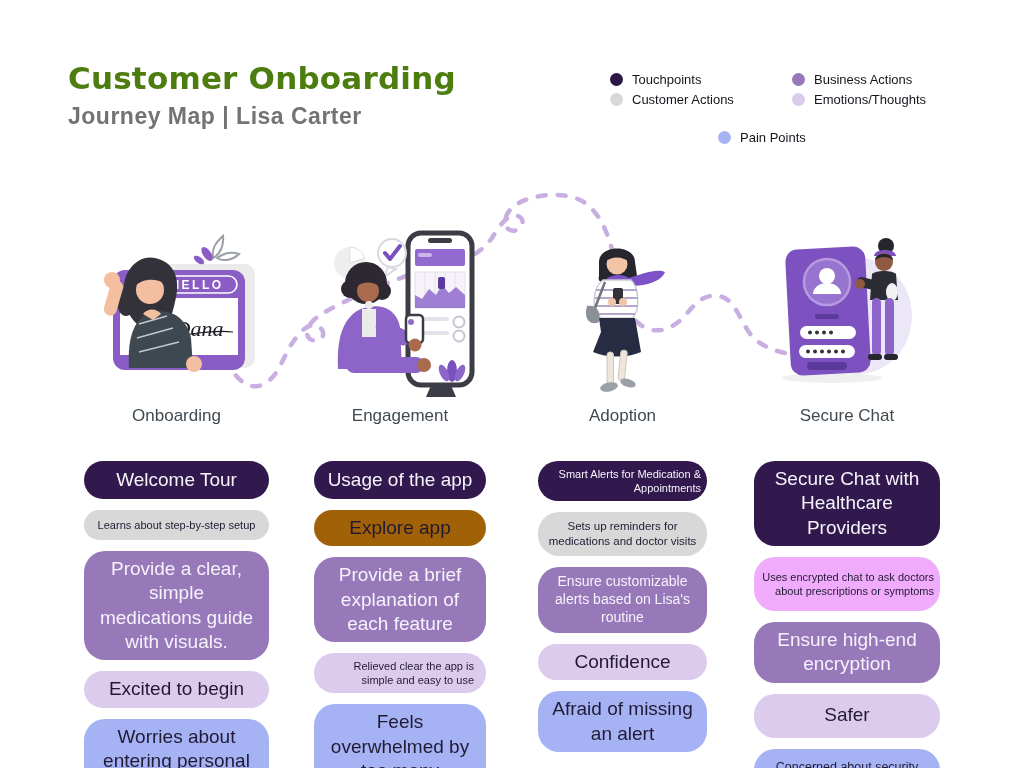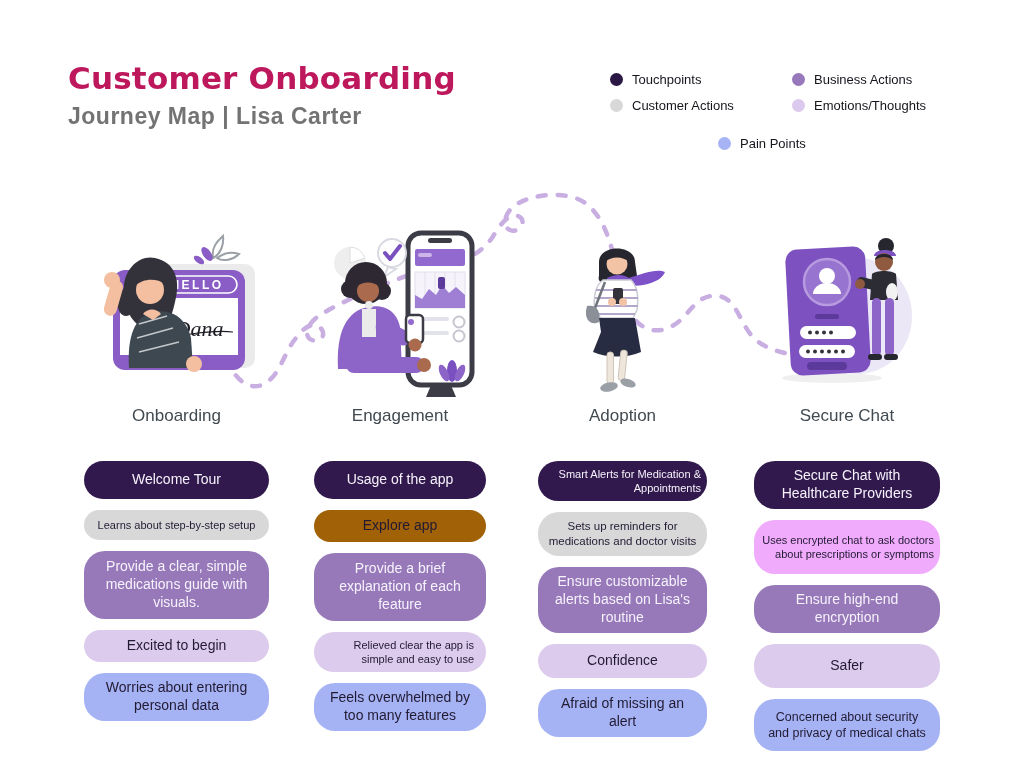--- a/index.html
+++ b/index.html
@@ -1,43 +1,43 @@
 <!DOCTYPE html>
 <html><head>
 <meta charset="utf-8">
 <style>
   * { margin:0; padding:0; box-sizing:border-box; }
   body { background:#ffffff; font-family:"Liberation Sans", sans-serif; }
   .canvas { position:relative; width:1024px; height:768px; background:#ffffff; overflow:hidden; }
 
   
   .titleblock { position:absolute; left:68px; top:60px; }
-  .title { font-family:"DejaVu Sans", sans-serif; font-size:31px; font-weight:800; color:#be185d; letter-spacing:.2px; }
+  .title { font-family:"DejaVu Sans", sans-serif; font-size:31px; font-weight:800; color:#4d7c0f; letter-spacing:.2px; }
   .subtitle { margin-top:7px; font-size:23px; font-weight:600; color:#737373; letter-spacing:.5px; }
 
   
   .legend { position:absolute; left:610px; top:72px; width:360px; }
-  .legend-grid { display:grid; grid-template-columns:182px auto; row-gap:11px; }
+  .legend-grid { display:grid; grid-template-columns:182px auto; row-gap:5px; }
   .legend-item { display:flex; align-items:center; gap:9px; }
   .legend-dot { width:13px; height:13px; border-radius:50%; flex:0 0 auto; }
   .legend-label { font-size:13px; color:#15151c; }
   .legend-pain { margin-top:23px; margin-left:108px; }
 
   
   .journey-path-svg { position:absolute; left:0; top:0; z-index:1; pointer-events:none; }
   .illus { position:absolute; z-index:2; }
 
   
   .col { position:absolute; top:406px; display:flex; flex-direction:column; gap:11px; z-index:3; }
   .stage-name { text-align:center; font-size:17px; color:#414a50; margin-bottom:24px; font-weight:400; }
   .pill { border-radius:21px; display:flex; align-items:center; justify-content:center;
           text-align:center; padding:6px 12px; line-height:1.28; }
   .pill.light-text { color:#f6f2fb; }
   .pill.dark-text  { color:#221a33; }
-  .fs14 { font-size:14px; } .fs12 { font-size:14px; } .fs11 { font-size:11px;text-align:right; }
+  .fs14 { font-size:19px; } .fs12 { font-size:14px; } .fs11 { font-size:11px;text-align:right; }
   .fs125 { font-size:12.5px; } .fs115 { font-size:11.5px; }
   .h30{min-height:30px} .h32{min-height:32px} .h34{min-height:34px} .h38{min-height:38px}
   .h44{min-height:44px} .h46{min-height:46px} .h52{min-height:52px} .h54{min-height:54px}
   .h66{min-height:66px} .h68{min-height:68px}
   .px6 { padding-left:6px; padding-right:6px; }
 </style>
 </head>
 <body>
 
 <div class="canvas">

